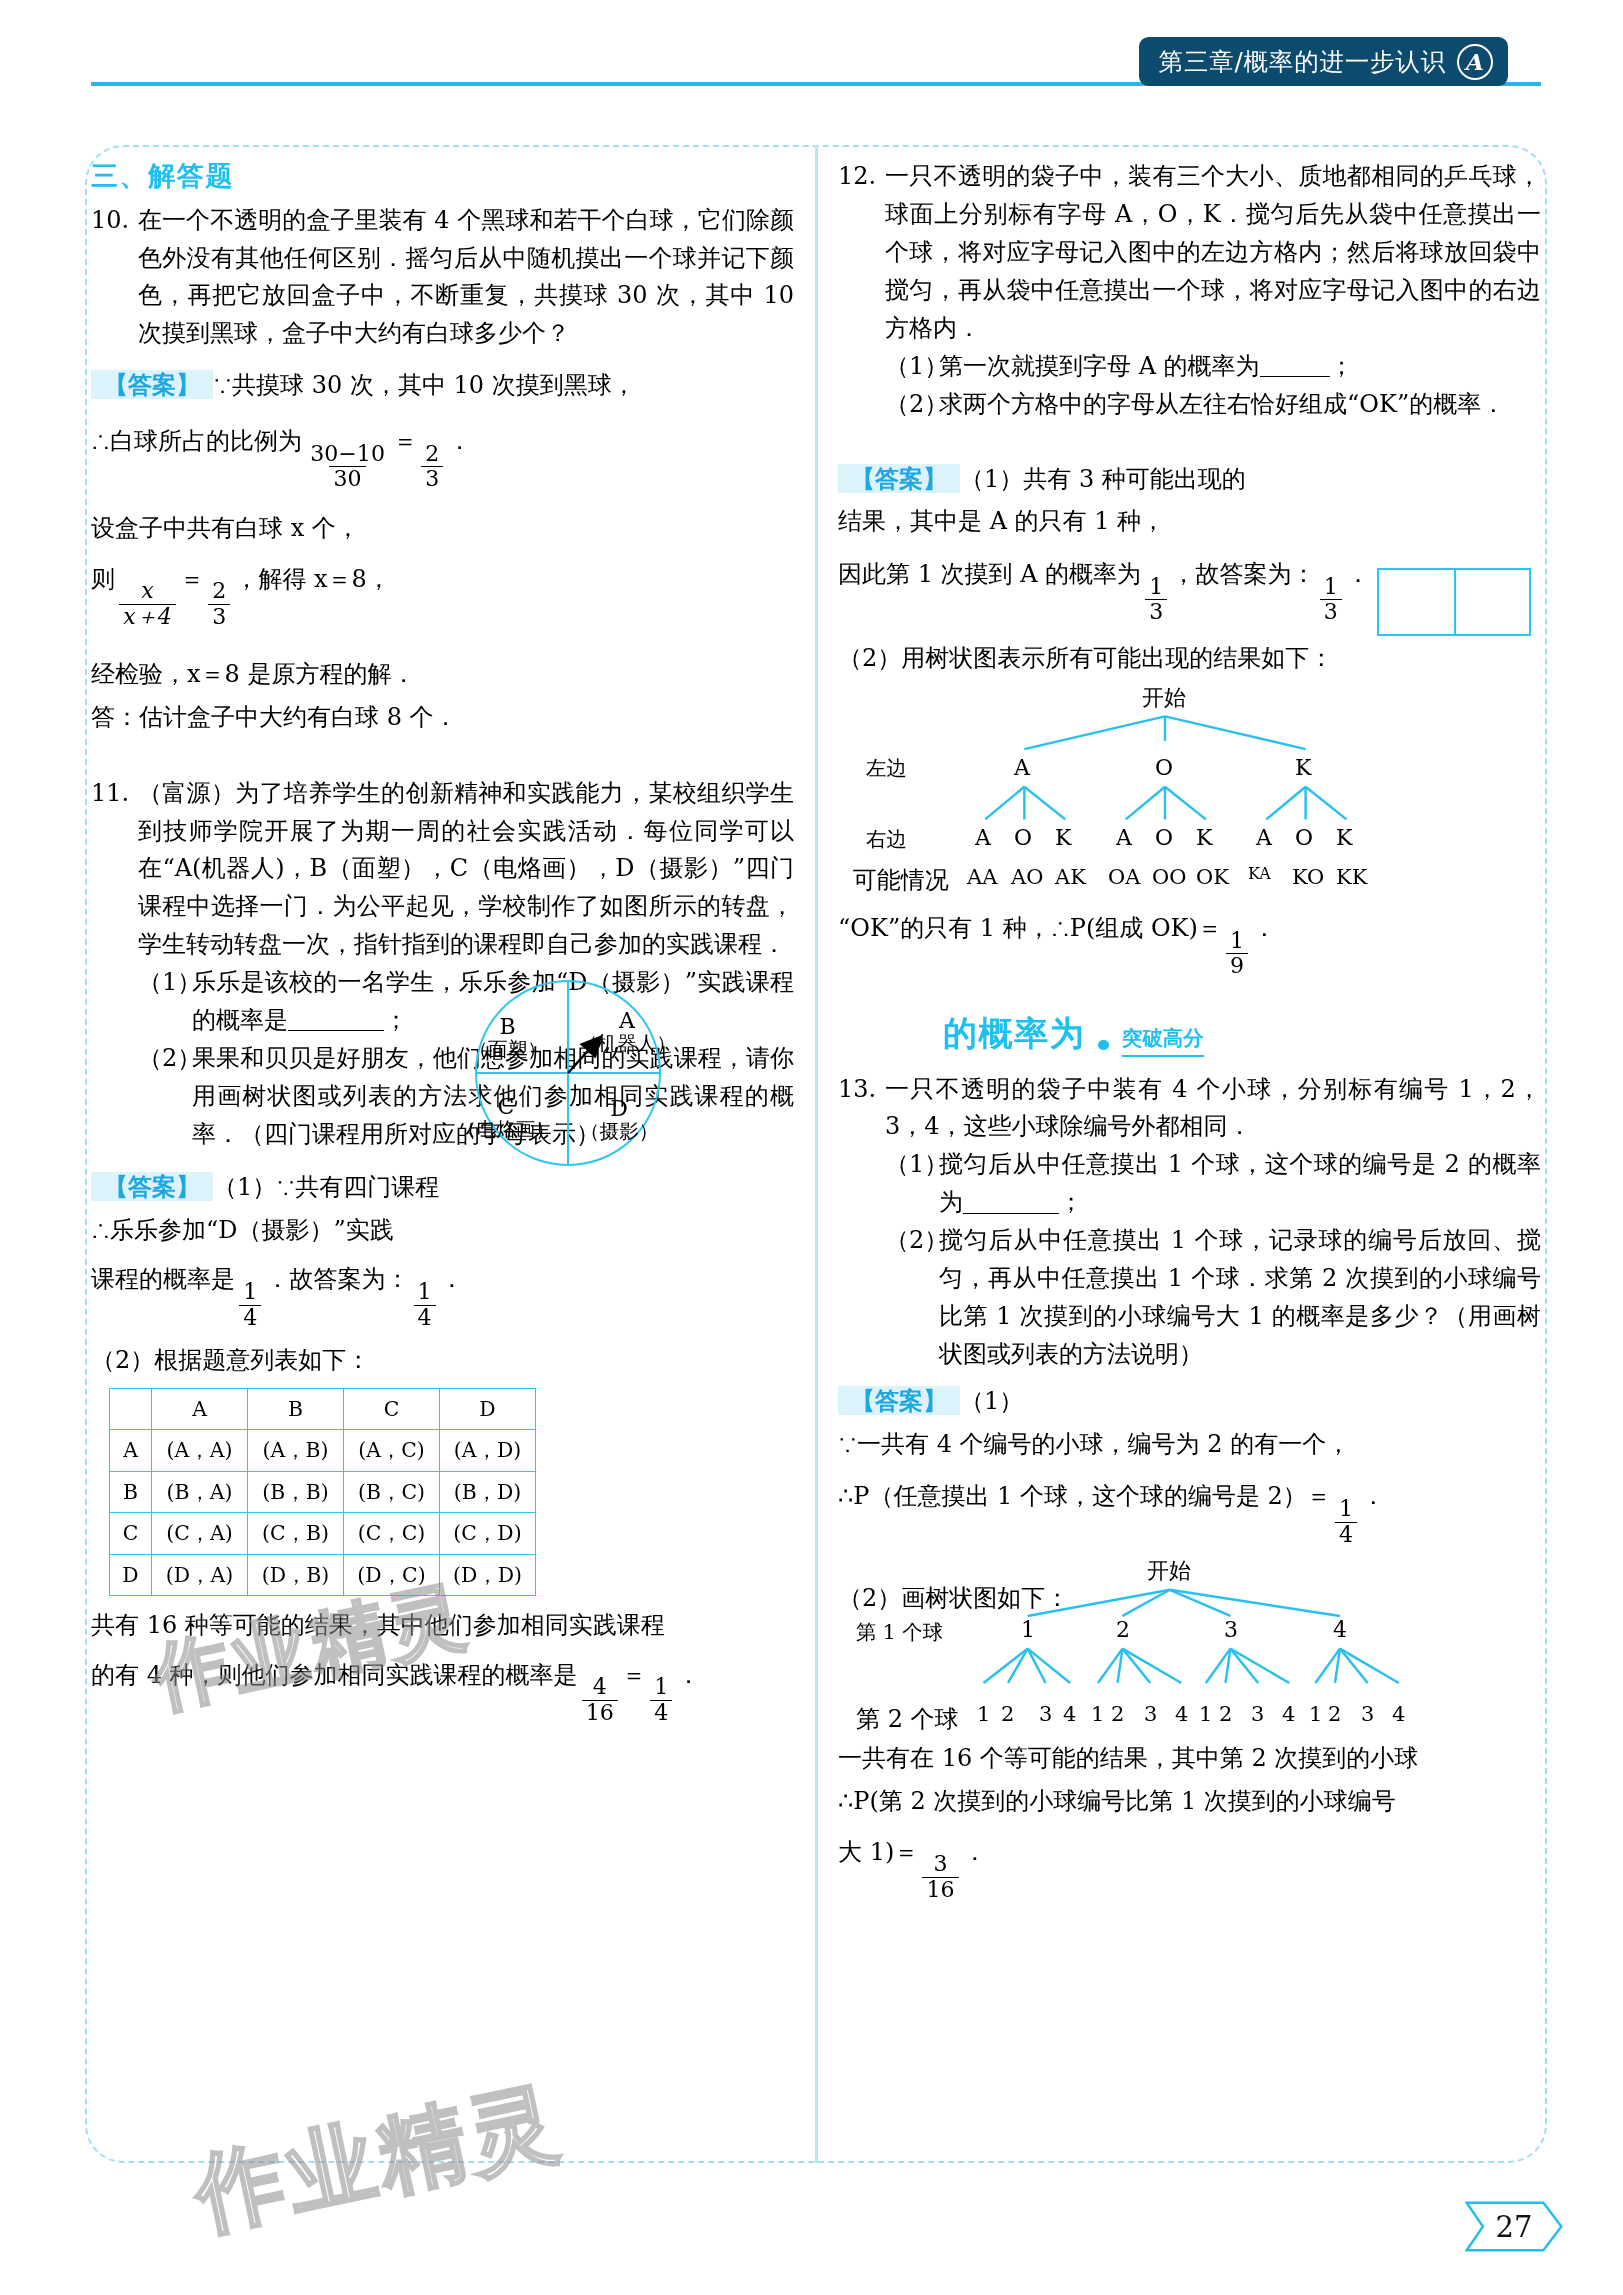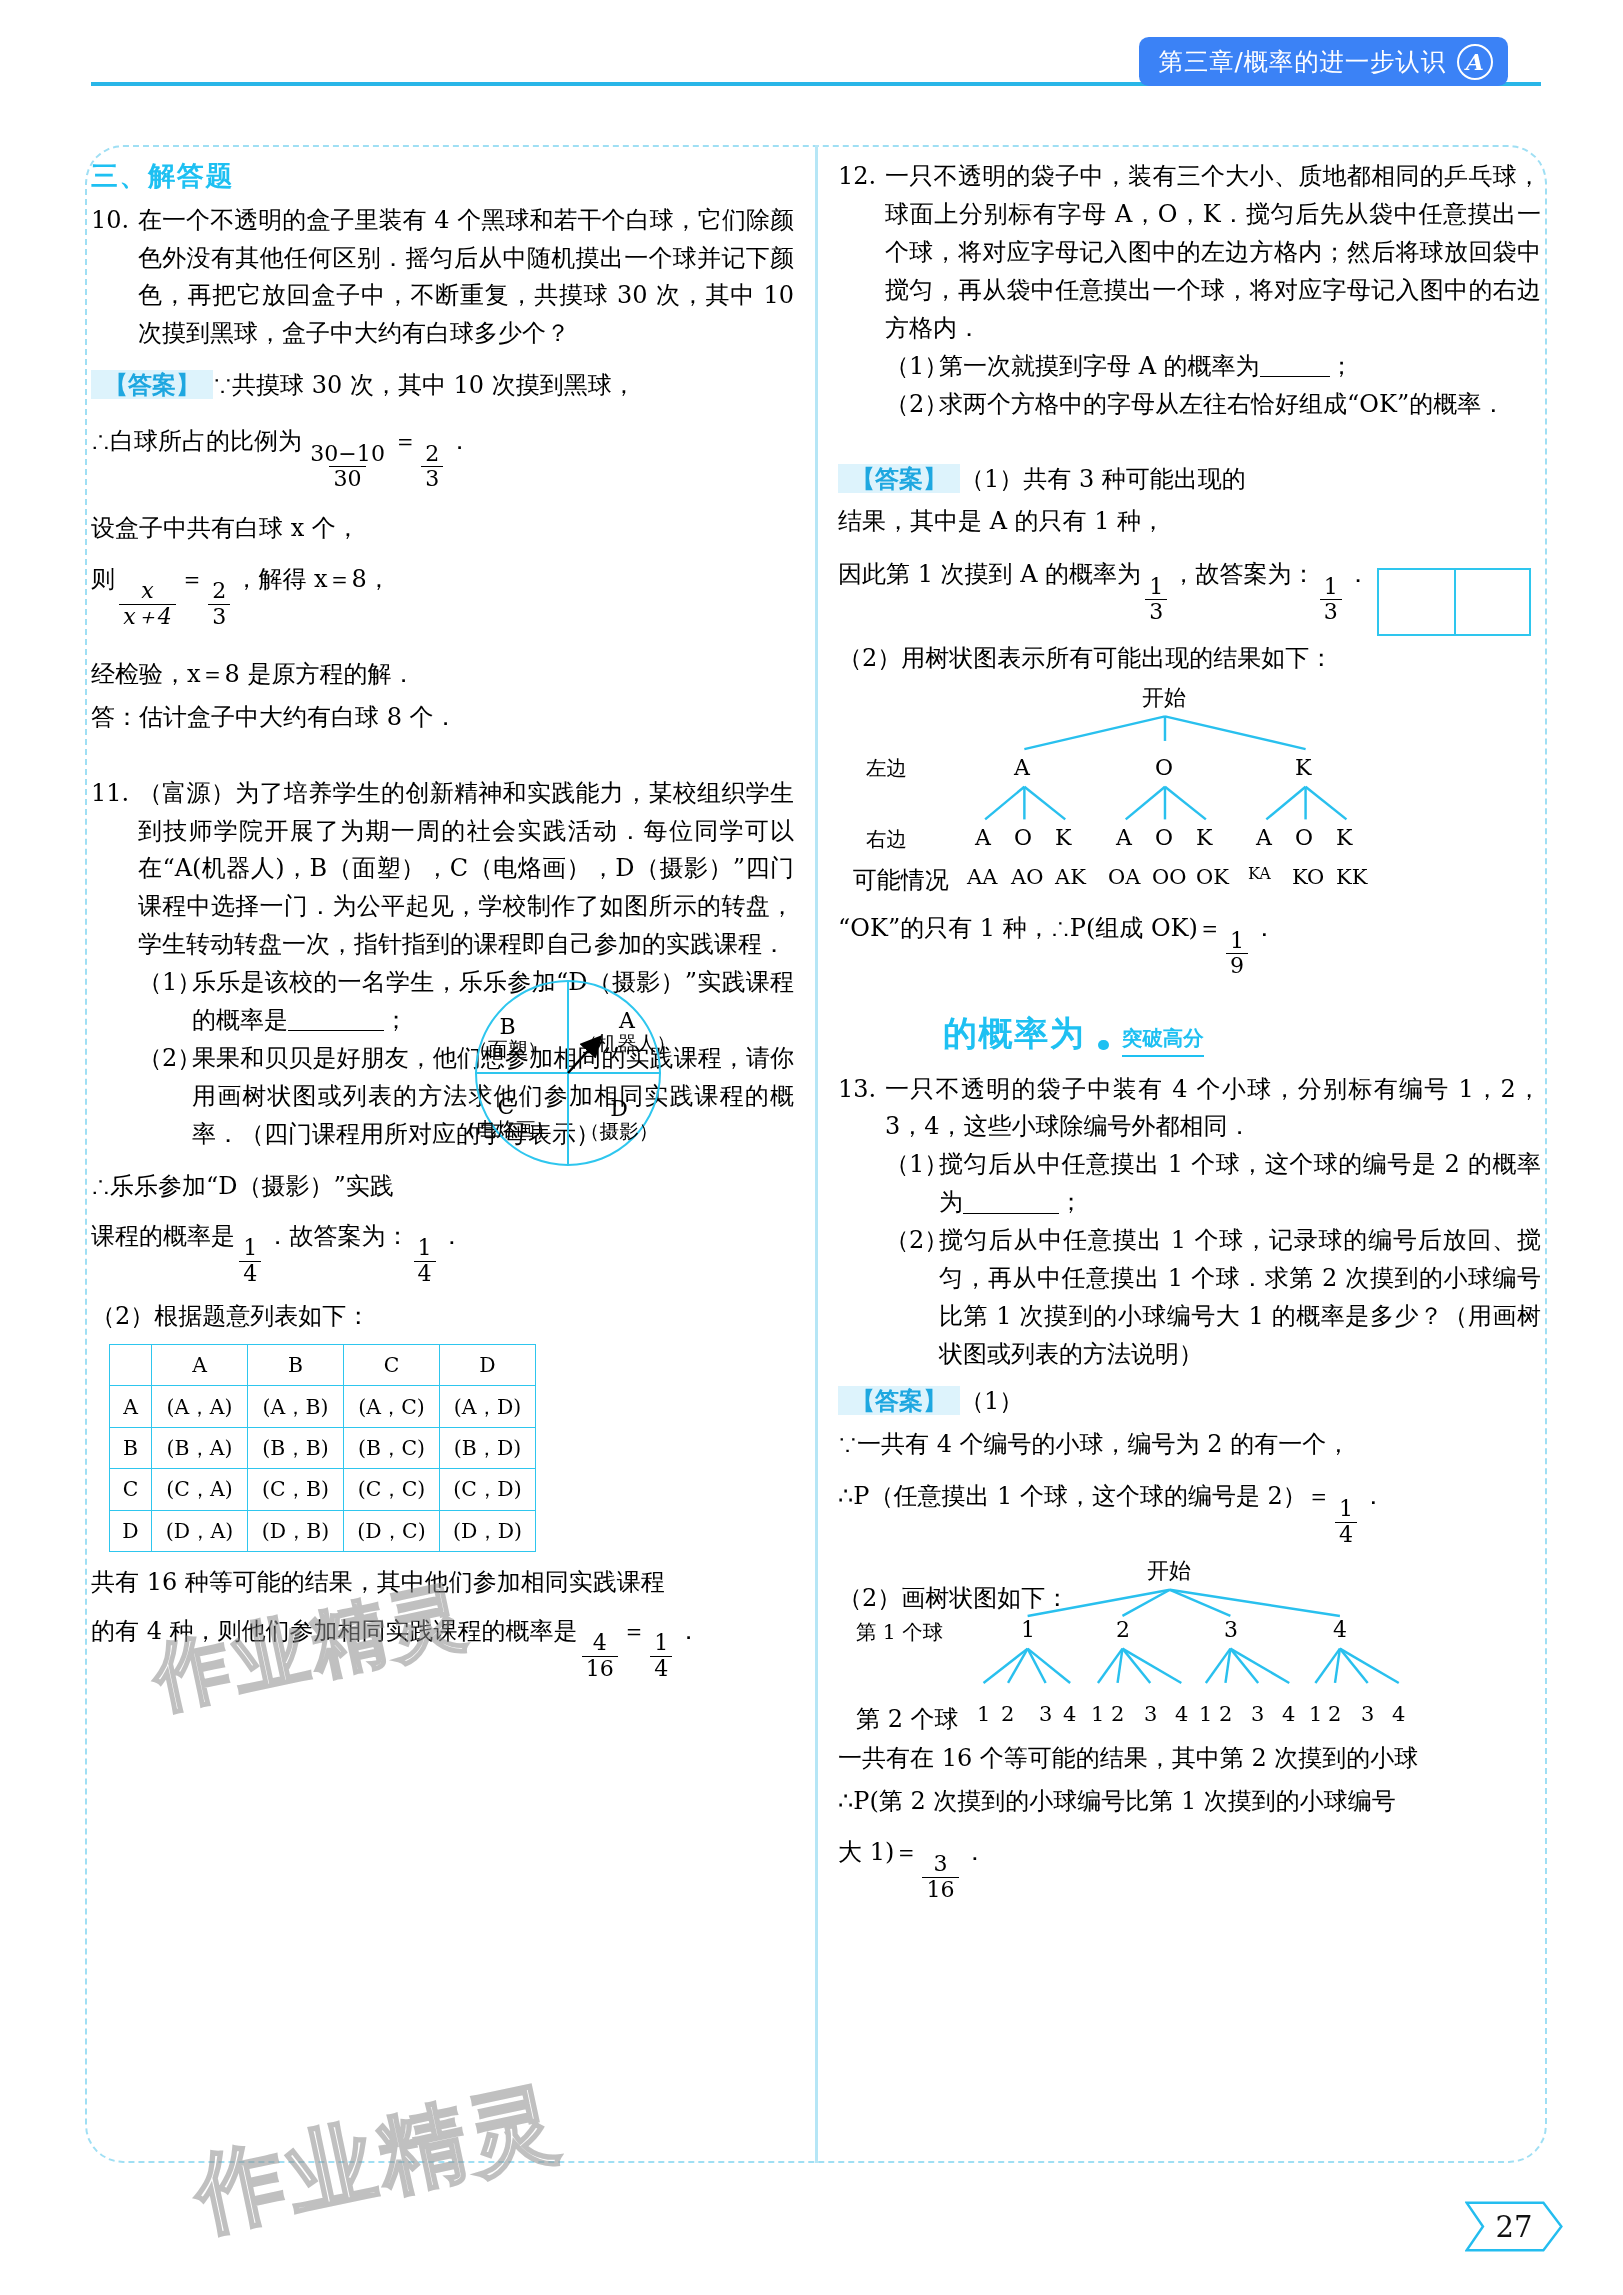--- a/index.html
+++ b/index.html
@@ -11,21 +11,21 @@
     overflow: hidden;
   }
   .page { position: relative; width: 1623px; height: 2295px; }
   .header-rule {
     position: absolute; top: 82px; left: 91px; width: 1450px; height: 4.1px;
     background: #29b6e8;
   }
   .chapter-tag {
     position: absolute; top: 37px; left: 1139px;
     height: 49px; padding: 0 14.7px 0 19.6px;
-    background: #3b82f6; border-radius: 9.8px;
+    background: #0c4a6e; border-radius: 9.8px;
     display: flex; align-items: center; gap: 11.4px;
     color: #fff; font-size: 24.5px; letter-spacing: 0.8px;
     font-family: "DejaVu Sans", "Liberation Sans", sans-serif;
     white-space: nowrap;
   }
   .chapter-badge {
     width: 36px; height: 36px; border-radius: 50%;
     border: 2.5px solid #fff; color: #fff;
     display: flex; align-items: center; justify-content: center;
     font-size: 23px; font-weight: bold; font-style: italic;
@@ -221,20 +221,23 @@
       <span class="sub-lbl">（1）</span>
       <span class="sub-body"><span>乐乐是该校的一名学生，乐乐参加“D（摄影）”实践课程的概率是</span><span class="blank"></span><span>；</span></span>
     </div>
 
     <div class="sub" style="margin-left:47px;">
       <span class="sub-lbl">（2）</span>
       <span class="sub-body">果果和贝贝是好朋友，他们想参加相同的实践课程，请你用画树状图或列表的方法求他们参加相同实践课程的概率．（四门课程用所对应的字母表示）</span>
     </div>
 
     <div class="ans-para" style="margin-top:14.7px; width:384px;">
+      <div class="ln">
+        <span class="ans-tag">【答案】</span><span>（1）∵共有四门课程</span>
+      </div>
       <div class="ln">∴乐乐参加“D（摄影）”实践</div>
       <div class="ln" style="margin-top:11.4px;">
         <span>课程的概率是</span><span class="frac">
             <span class="num">1</span>
             <span class="den">4</span>
           </span><span>．故答案为：</span><span class="frac">
             <span class="num">1</span>
             <span class="den">4</span>
           </span><span>．</span>
       </div>

